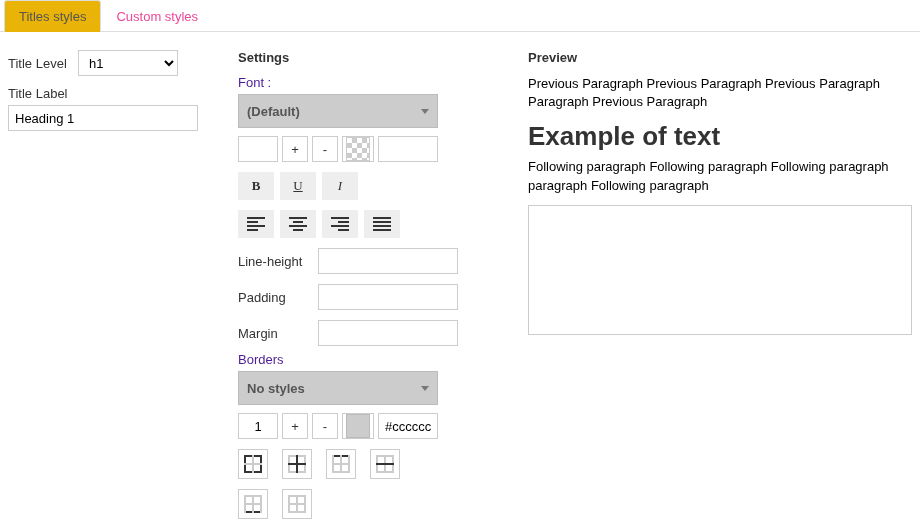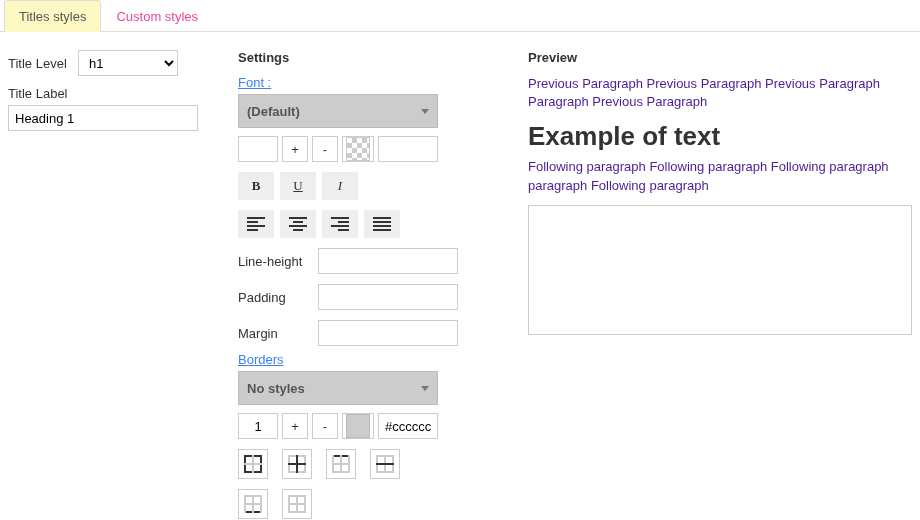--- a/index.html
+++ b/index.html
@@ -20,21 +20,21 @@
     padding: 8px 14px;
     cursor: pointer;
     color: #ec4899;
     border: 1px solid transparent;
     border-bottom: none;
     margin-bottom: -1px;
     border-radius: 3px 3px 0 0;
   }
   .tab.active {
     color: #555;
-    background: #fef9c3;
+    background: #eab308;
     border-color: #ddd;
   }
   .cols {
     display: flex;
     padding: 18px 8px 8px 8px;
   }
   .col1 { width: 230px; flex-shrink:0; }
   .col2 { width: 260px; flex-shrink:0; }
   .col3 { flex: 1; padding-left: 30px; }
   .field-row { display:flex; align-items:center; margin-bottom:10px; }
@@ -43,21 +43,21 @@
     border:1px solid #ccc;
     height:26px;
     padding:4px 6px;
     font-size:13px;
     font-family:inherit;
     background:#fff;
   }
   .sel-level { width:100px; }
   .inp-label { width:190px; }
   .section-title { font-weight:bold; margin-bottom:10px; }
-  .sub-label { margin:6px 0 4px 0; color:#3b82f6;text-decoration:underline; }
+  .sub-label { margin:6px 0 4px 0; color:#4c1d95; }
   .dropdown {
     height:28px;
     background:#ccc;
     border:1px solid #bbb;
     display:flex;
     align-items:center;
     justify-content:space-between;
     padding:16px 8px;
     font-weight:bold;
     color:#555;
@@ -117,21 +117,21 @@
   .swatch { width:24px; height:24px; background:#ccc; border:1px solid #bbb; }
   .border-btn {
     width:30px; height:30px;
     border:1px solid #ccc;
     background:#fff;
     display:flex; align-items:center; justify-content:center;
     cursor:pointer;
   }
   .border-glyph { width:18px; height:18px; position:relative; }
   .border-glyph div { position:absolute; background:#999; }
-  .preview-text { color:#4c1d95; line-height:1.4; margin:4px 0; }
+  .preview-text { color:#000000; line-height:1.4; margin:4px 0; }
   .preview-heading { font-size:26px; font-weight:bold; color:#333; margin:10px 0 6px 0; }
   .custom-css {
     width:100%; height:130px; border:1px solid #ccc; margin-top:6px;
     font-family:monospace; font-size:12px; padding:4px; resize:none;
   }
 </style>
 </head>
 <body>
 
 <div class="tabs">

